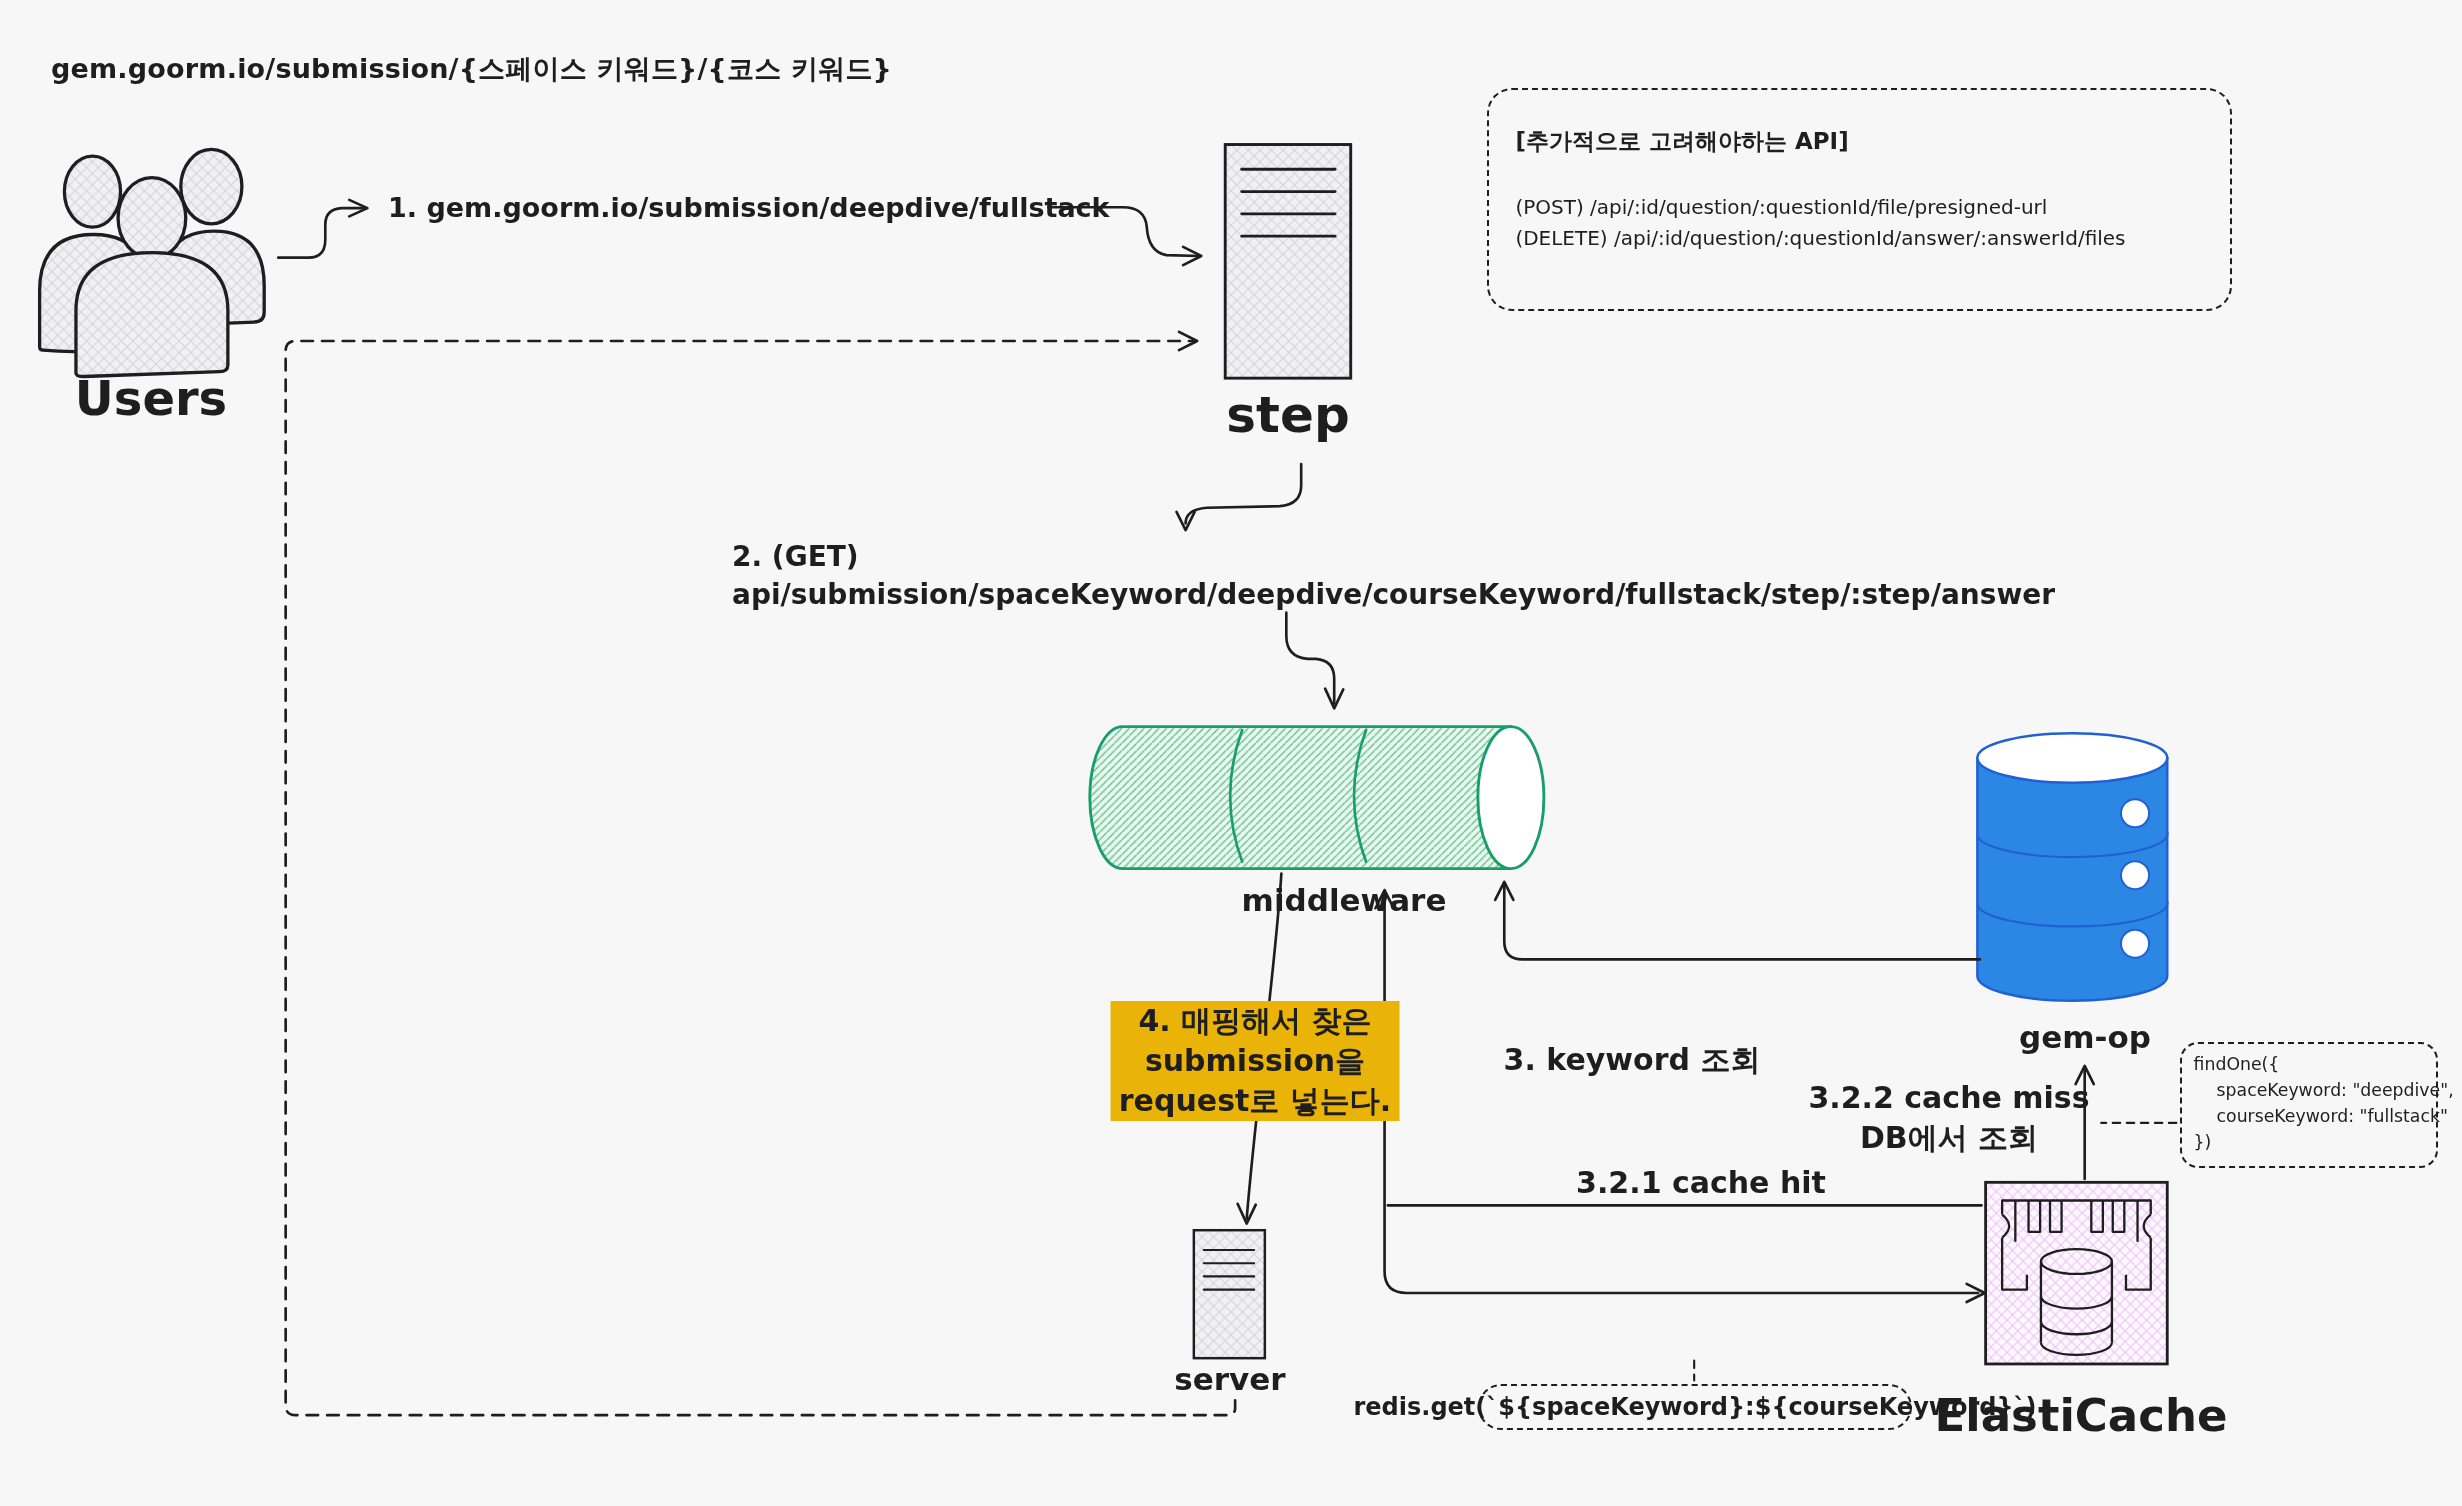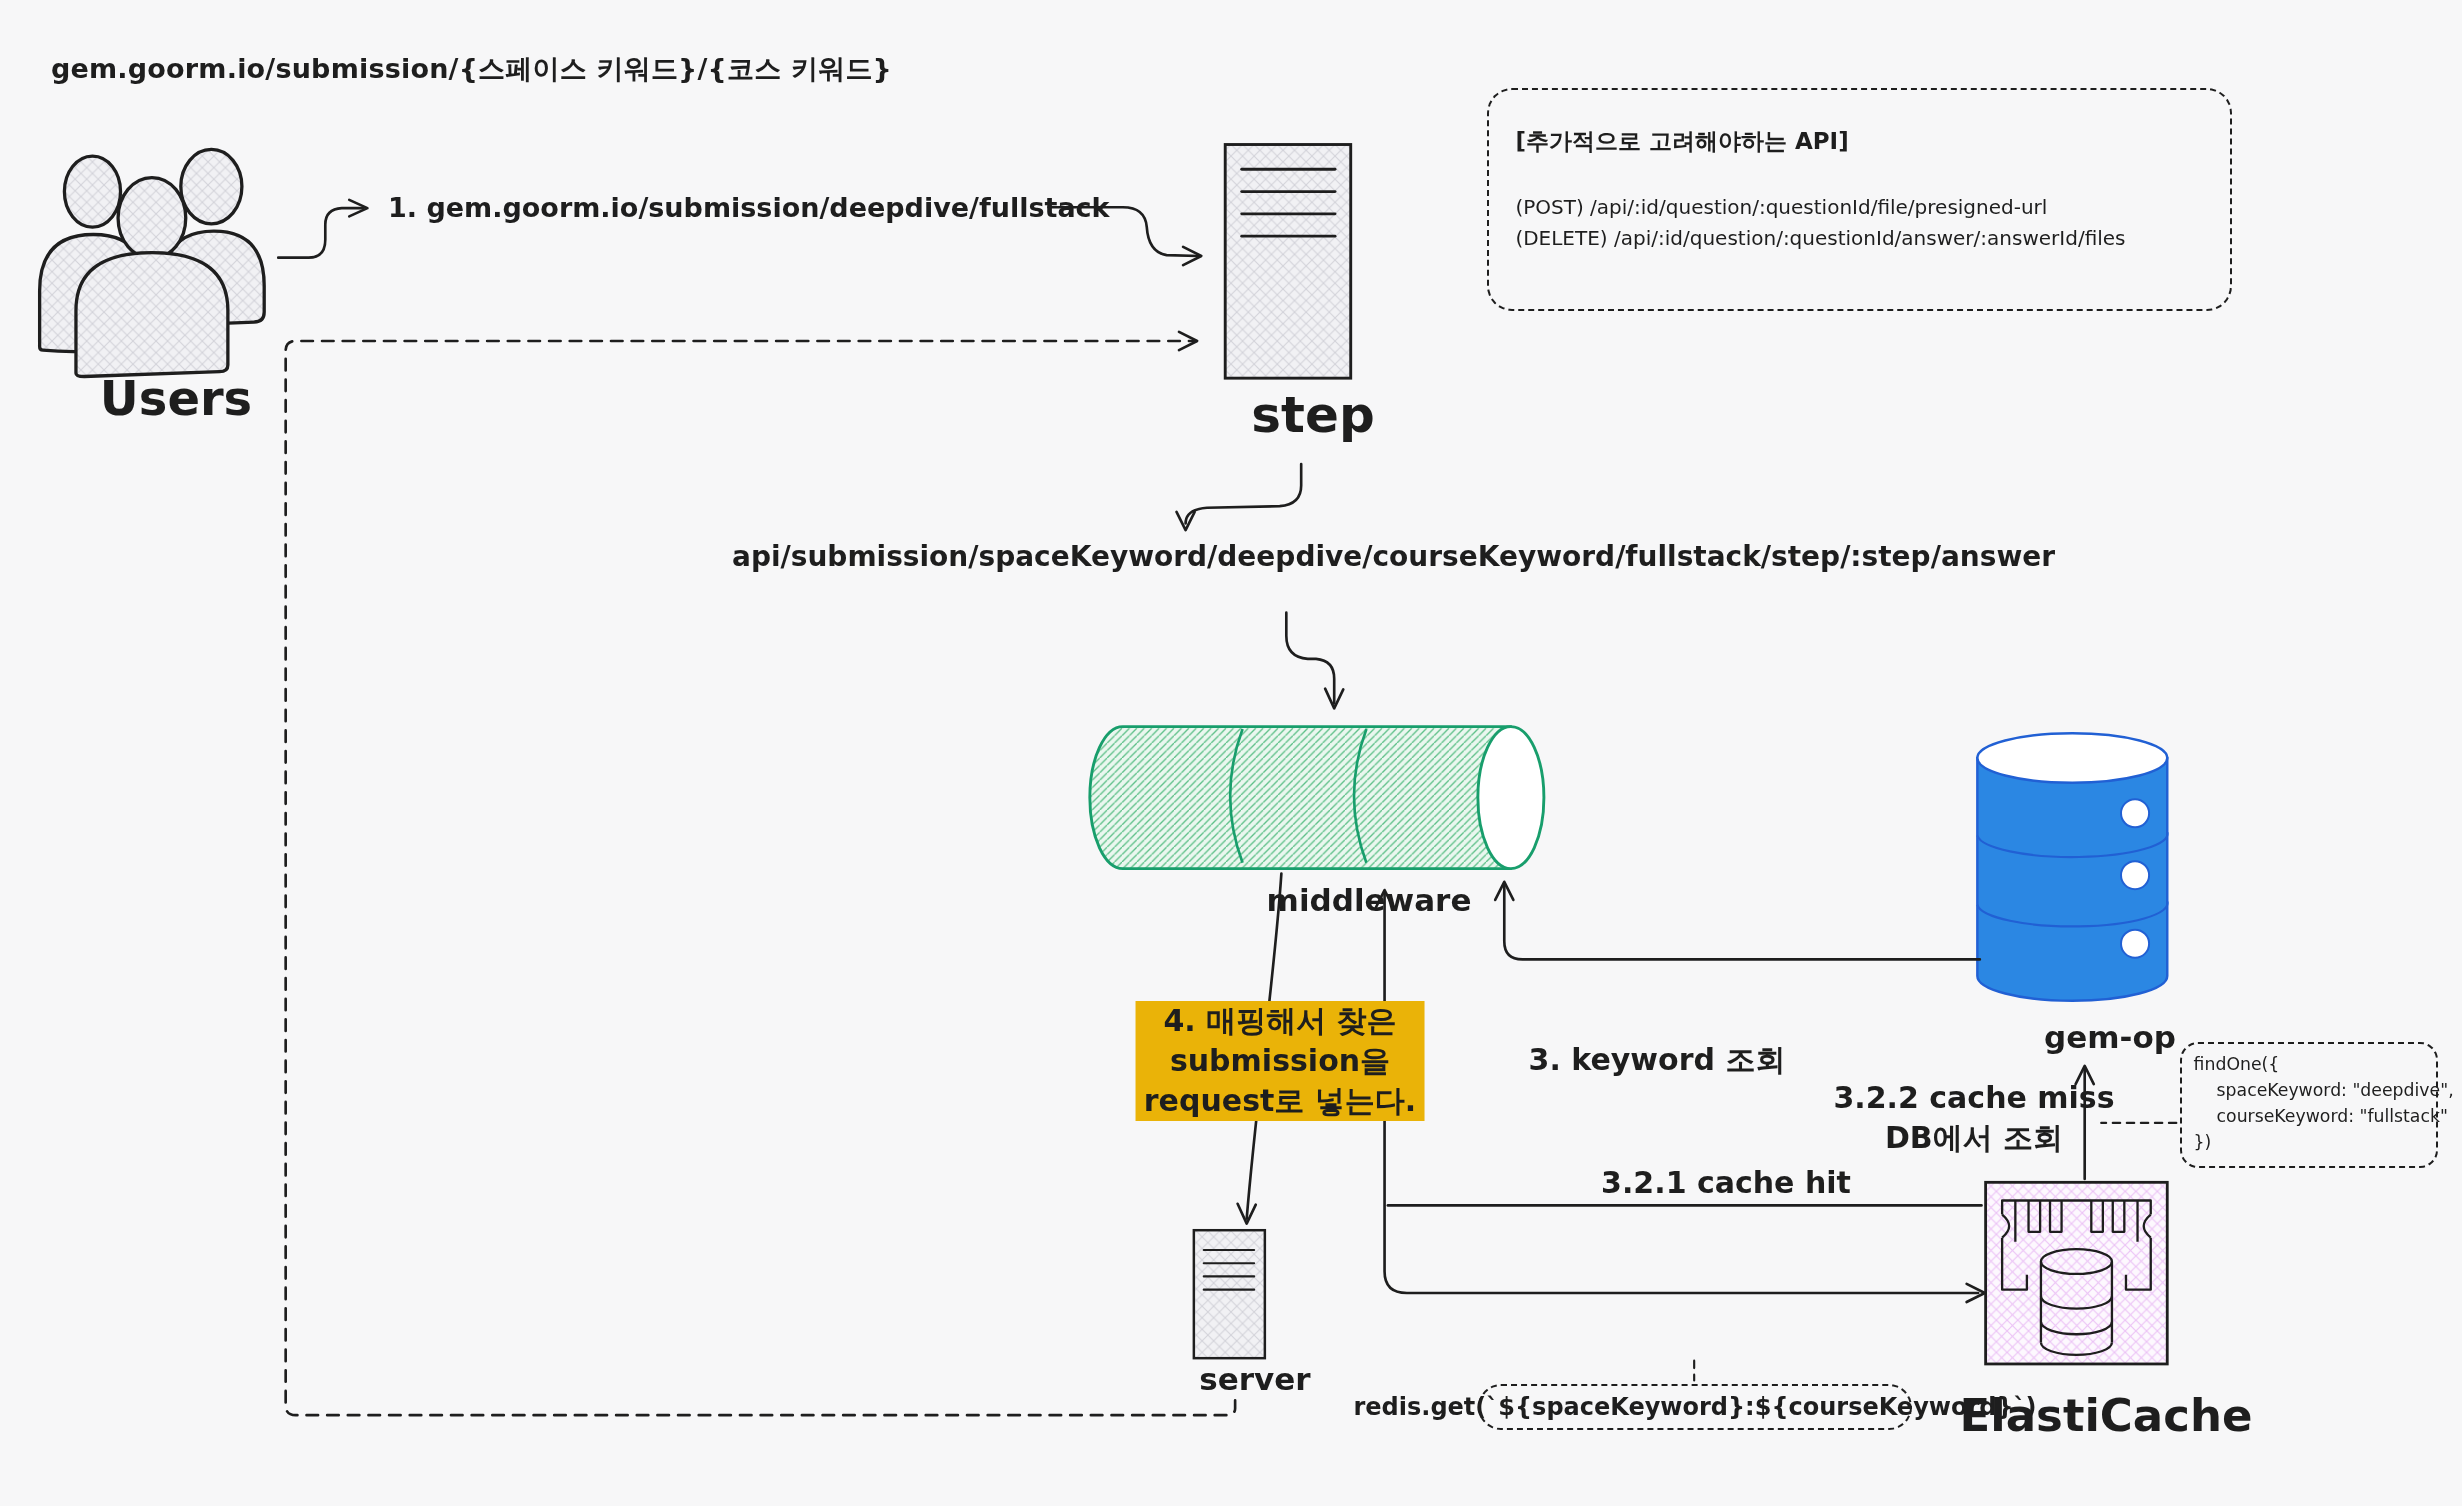--- a/index.html
+++ b/index.html
@@ -1,20 +1,20 @@
 <!DOCTYPE html>
 <html style="font-size:13.2px"><head>
 <meta charset="utf-8">
 <style>
   html,body{margin:0;padding:0;background:#f7f7f8;}
   .canvas{position:relative;width:2462px;height:1438px;background:#f7f7f8;
           font-family:"DejaVu Sans",sans-serif;color:#1e1e1e;overflow:hidden;}
   svg.layer{position:absolute;left:0;top:0;}
   .txt{position:absolute;white-space:nowrap;color:#1e1e1e;}
-  .ctr{transform:translateX(-50%);text-align:center;margin-left:25px;}
+  .ctr{transform:translateX(-50%);text-align:center;}
   .title{font-size:27px;font-weight:600;letter-spacing:0.2px;}
   .node-label-lg{font-size:50px;font-weight:700;}
   .node-label-xl{font-size:45px;font-weight:700;}
   .node-label{font-size:31px;font-weight:700;}
   .mw-label{font-size:31px;font-weight:600;}
   .step{font-size:28px;font-weight:600;}
   .step33{font-size:27px;font-weight:600;}
   .step36{font-size:30px;font-weight:600;line-height:1.33;}
   .masked{background:#eab308;padding:0 8.3px;}
   .api-box{position:absolute;left:1487px;top:88px;width:745px;height:223px;
@@ -194,20 +194,21 @@
 
   <div class="txt node-label-lg ctr" style="left:1288px;top:386px;">step</div>
 
   <div class="api-box">
     <div class="hd">[추가적으로 고려해야하는 API]</div>
     <div class="ln">(POST) /api/:id/question/:questionId/file/presigned-url</div>
     <div class="ln">(DELETE) /api/:id/question/:questionId/answer/:answerId/files</div>
   </div>
 
   <div class="txt step" style="left:732px;top:538px;line-height:1.35;">
+    <div>2. (GET)</div>
     <div>api/submission/spaceKeyword/deepdive/courseKeyword/fullstack/step/:step/answer</div>
   </div>
 
   <div class="txt mw-label ctr" style="left:1344px;top:882px;">middleware</div>
 
   <div class="txt step36 ctr masked" style="left:1255px;top:1001px;">
     <div>4. 매핑해서 찾은</div>
     <div>submission을</div>
     <div>request로 넣는다.</div>
   </div>

